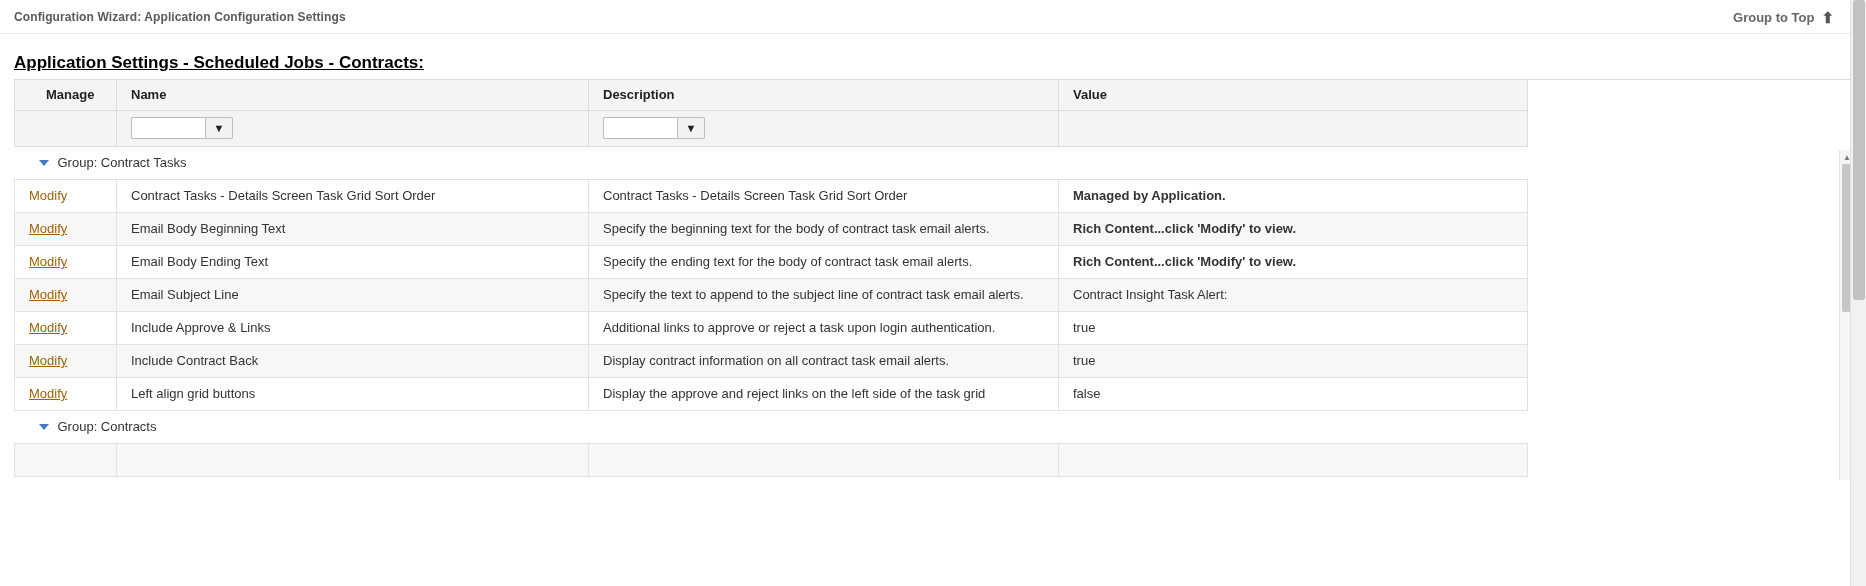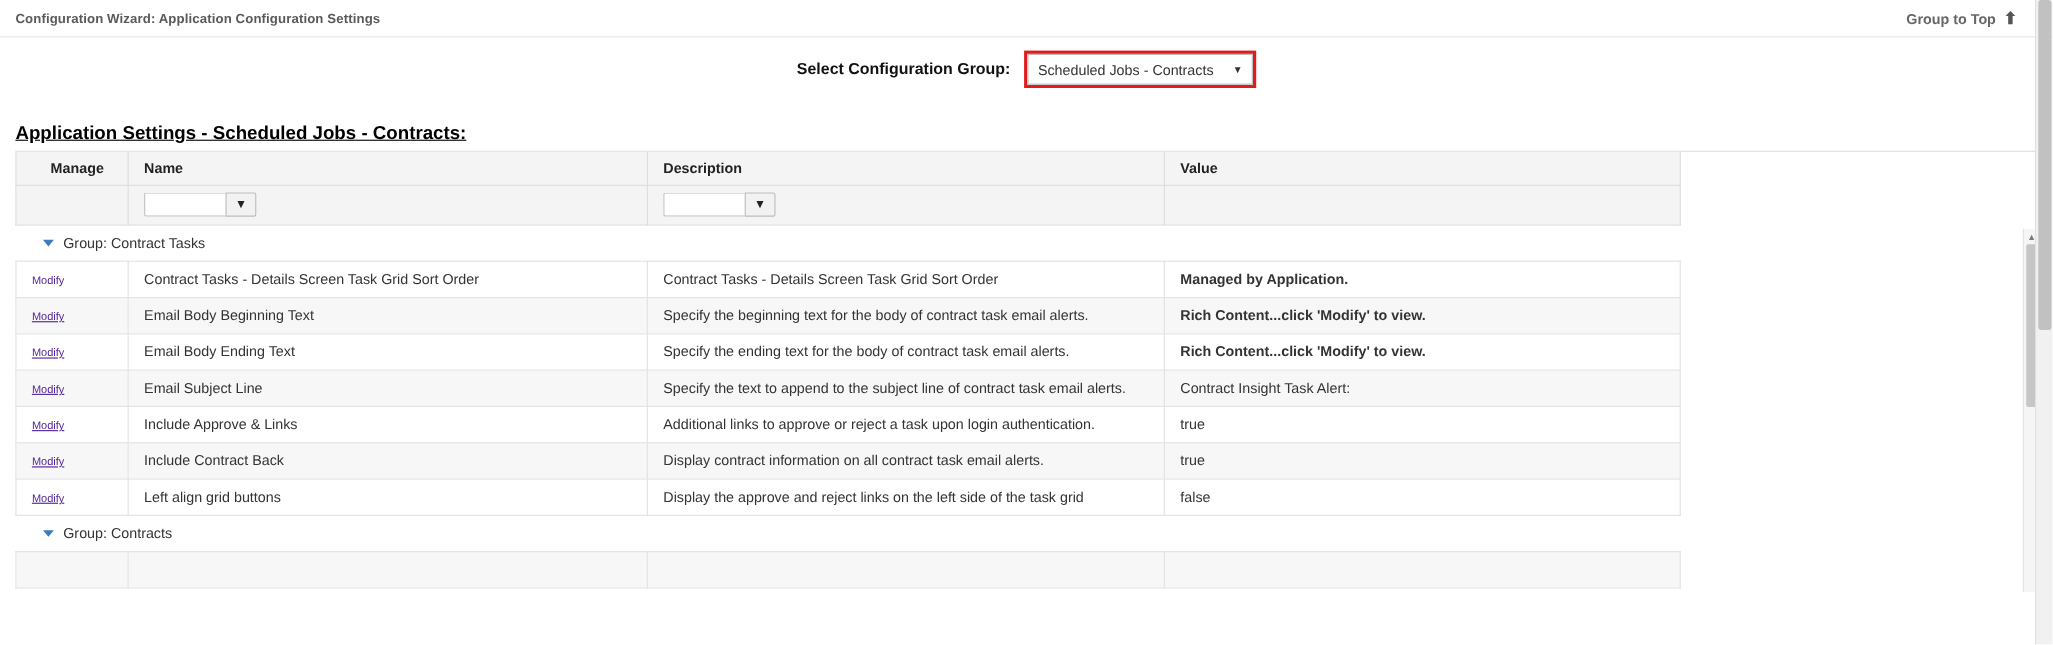--- a/index.html
+++ b/index.html
@@ -152,21 +152,21 @@
     padding: 0 8px 0 14px;
     font-size: 13px; color: #333;
     vertical-align: middle;
     white-space: nowrap; overflow: hidden; text-overflow: ellipsis;
   }
   tr.data-row td.first { border-left: 1px solid #e2e2e2; }
   tr.data-row.odd td  { background: #ffffff; }
   tr.data-row.even td { background: #f7f7f7; }
   td.value-bold { font-weight: bold; color: #1c1c1c; }
   .modify-link {
-    color: #4c1d95; font-size: 10px; text-decoration: underline; cursor: pointer;
+    color: #a16207; font-size: 13px; text-decoration: underline; cursor: pointer;
   }
   .modify-link.plain { text-decoration: none; }
 
   
   .grid-scrollbar {
     position: absolute;
     right: 0; top: 70px;
     width: 14px; height: 330px;
     background: #f5f5f5;
     border-left: 1px solid #e3e3e3;
@@ -208,29 +208,20 @@
 <div class="page">
 
   <div class="topbar">
     <div class="topbar-title">Configuration Wizard: Application Configuration Settings</div>
     <div class="back-to-top">
       <span>Group to Top</span>
       <span class="arrow-up-icon">⬆</span>
     </div>
   </div>
 
-  <div class="select-row">
-    <span class="select-label">Select Configuration Group:</span>
-    <span class="select-highlight">
-      <div class="config-select">
-        <span>Scheduled Jobs - Contracts</span>
-        <span class="chevron-down-icon">▼</span>
-      </div>
-    </span>
-  </div>
 
   <div>
     <span class="section-heading">Application Settings - Scheduled Jobs - Contracts:</span>
   </div>
 
   <div class="grid-wrap">
     <table class="grid">
       <colgroup>
         <col class="c-manage">
           <col class="c-name">

